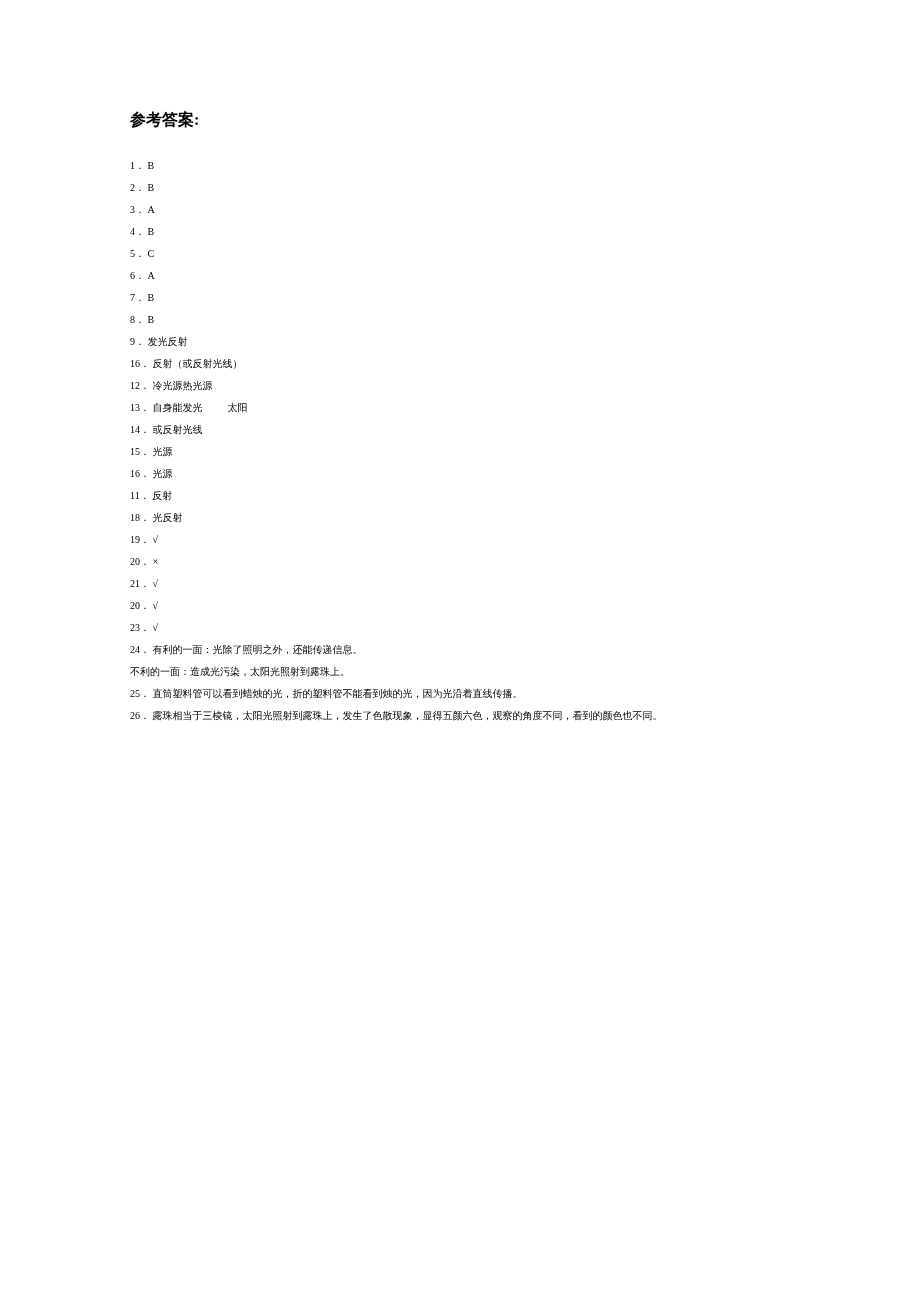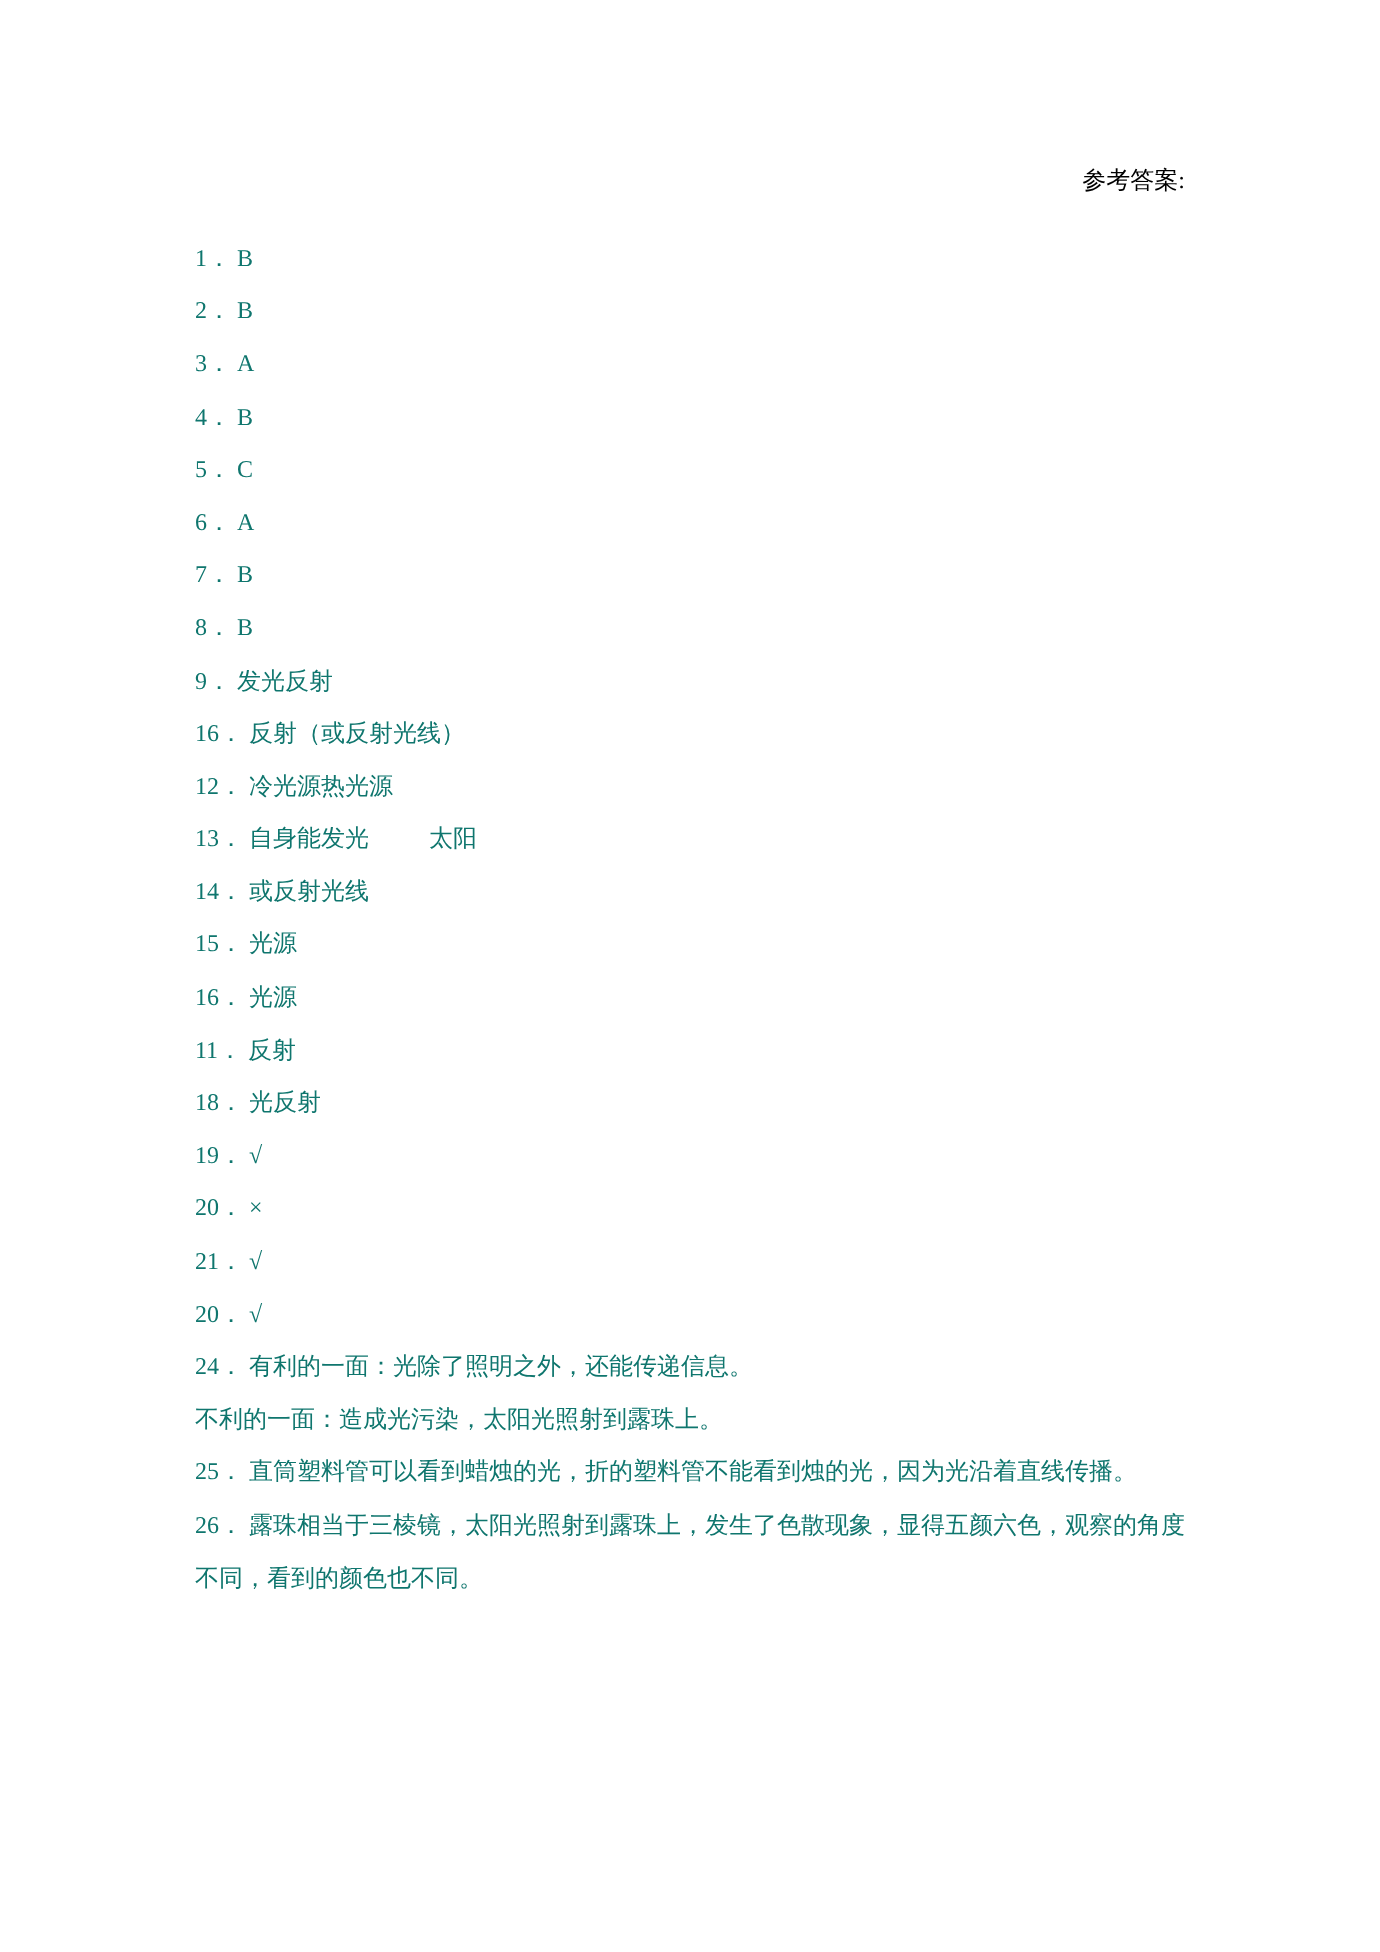--- a/index.html
+++ b/index.html
@@ -8,29 +8,29 @@
       background: #ffffff;
       font-family: "SimSun", "宋体", serif;
       width: 920px;
       min-height: 1301px;
     }
     .page {
       padding: 110px 130px 80px 130px;
       box-sizing: border-box;
     }
     .title {
-      text-align: right;
-      font-weight: normal;
+      text-align: left;
+      font-weight: bold;
       font-size: 16px;
       margin-bottom: 24px;
       color: #000;
     }
     .line {
-      font-size: 16px;
-      color: #0f766e;
+      font-size: 10px;
+      color: #000000;
       line-height: 2.2;
       white-space: pre-wrap;
     }
     .ans {
       display: inline-block;
     }
   </style>
 </head>
 <body>
 
@@ -51,18 +51,19 @@
   <div class="line"><span>13．</span> <span class="ans">自身能发光          太阳</span></div>
   <div class="line"><span>14．</span> <span class="ans">或反射光线</span></div>
   <div class="line"><span>15．</span> <span class="ans">光源</span></div>
   <div class="line"><span>16．</span> <span class="ans">光源</span></div>
   <div class="line"><span>11．</span> <span class="ans">反射</span></div>
   <div class="line"><span>18．</span> <span class="ans">光反射</span></div>
   <div class="line"><span>19．</span> <span class="ans">√</span></div>
   <div class="line"><span>20．</span> <span class="ans">×</span></div>
   <div class="line"><span>21．</span> <span class="ans">√</span></div>
   <div class="line"><span>20．</span> <span class="ans">√</span></div>
+  <div class="line"><span>23．</span> <span class="ans">√</span></div>
   <div class="line"><span>24．</span> <span class="ans">有利的一面：光除了照明之外，还能传递信息。</span></div>
 
   <div class="line">不利的一面：造成光污染，太阳光照射到露珠上。</div>
   <div class="line">25． 直筒塑料管可以看到蜡烛的光，折的塑料管不能看到烛的光，因为光沿着直线传播。</div>
   <div class="line">26． 露珠相当于三棱镜，太阳光照射到露珠上，发生了色散现象，显得五颜六色，观察的角度不同，看到的颜色也不同。</div>
 </div>
 
 </body></html>

